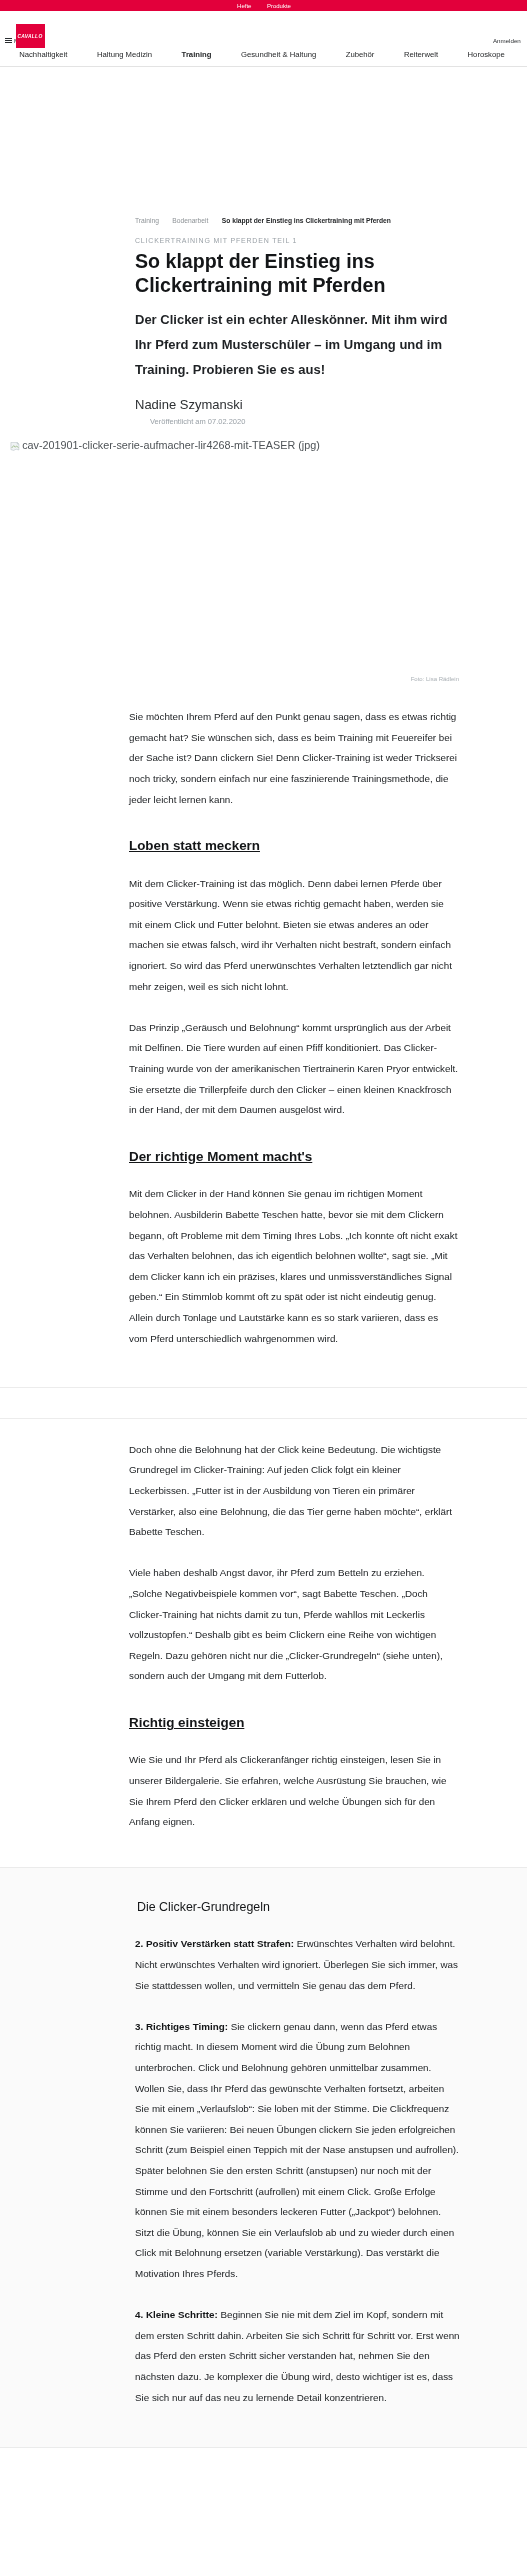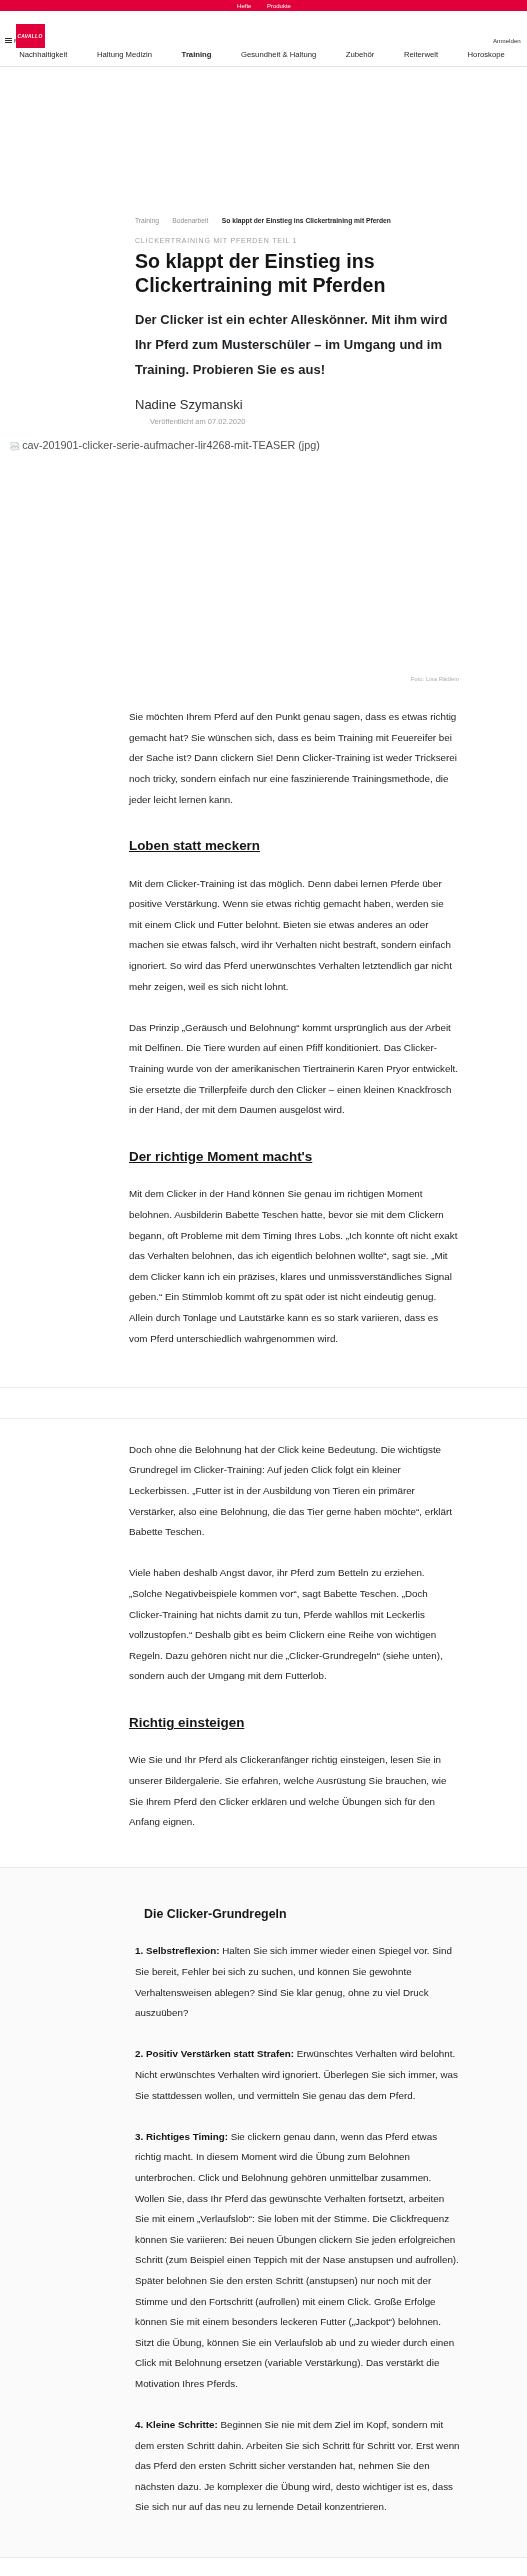--- a/index.html
+++ b/index.html
@@ -39,21 +39,21 @@
   .credit{margin-left:129px;width:330px;text-align:right;font-size:6px;color:#aab0b5;}
   
   .body-p{margin:20.6px 0 0 129px;width:330px;font-size:9.8px;line-height:20.6px;color:#212427;}
   .first-p{margin-top:25px;}
   h2.sub{margin:28px 0 0 129px;font-size:13.4px;font-weight:800;color:#141618;text-decoration:underline;}
   .embed-slot{margin-top:38px;width:528px;height:30px;border-top:0.5px solid #ececec;border-bottom:0.5px solid #ececec;background:#fff;}
   
   .rulebox{margin-top:34px;width:528px;background:#fafafa;border-top:0.5px solid #ebebeb;border-bottom:0.5px solid #ebebeb;
            padding:30px 0 29px;}
   .rulebox-inner{margin-left:135px;width:325px;}
-  .rulebox h3{margin:9px;font-size:12.4px;font-weight:700;color:#141618;}
+  .rulebox h3{margin:2px;font-size:12.4px;font-weight:400;color:#141618;}
   .rule{margin-top:20.6px;font-size:9.8px;line-height:20.6px;color:#212427;}
   .rule b{color:#141618;}
   svg{vertical-align:middle;}
 </style>
 </head>
 <body>
 
 <div class="topbar">
   <span>Hefte</span>
   <span>Produkte</span>
@@ -117,21 +117,20 @@
   <div class="embed-slot"></div>
 
   <p class="body-p">Doch ohne die Belohnung hat der Click keine Bedeutung. Die wichtigste Grundregel im Clicker-Training: Auf jeden Click folgt ein kleiner Leckerbissen. „Futter ist in der Ausbildung von Tieren ein primärer Verstärker, also eine Belohnung, die das Tier gerne haben möchte“, erklärt Babette Teschen.</p>
   <p class="body-p">Viele haben deshalb Angst davor, ihr Pferd zum Betteln zu erziehen. „Solche Negativbeispiele kommen vor“, sagt Babette Teschen. „Doch Clicker-Training hat nichts damit zu tun, Pferde wahllos mit Leckerlis vollzustopfen.“ Deshalb gibt es beim Clickern eine Reihe von wichtigen Regeln. Dazu gehören nicht nur die „Clicker-Grundregeln“ (siehe unten), sondern auch der Umgang mit dem Futterlob.</p>
   <h2 class="sub">Richtig einsteigen</h2>
   <p class="body-p">Wie Sie und Ihr Pferd als Clickeranfänger richtig einsteigen, lesen Sie in unserer Bildergalerie. Sie erfahren, welche Ausrüstung Sie brauchen, wie Sie Ihrem Pferd den Clicker erklären und welche Übungen sich für den Anfang eignen.</p>
 
   <div class="rulebox">
     <div class="rulebox-inner">
       <h3>Die Clicker-Grundregeln</h3>
-      <p class="rule"><b>1. Selbstreflexion:</b> <span>Halten Sie sich immer wieder einen Spiegel vor. Sind Sie bereit, Fehler bei sich zu suchen, und können Sie gewohnte Verhaltensweisen ablegen? Sind Sie klar genug, ohne zu viel Druck auszuüben?</span></p>
       <p class="rule"><b>2. Positiv Verstärken statt Strafen:</b> <span>Erwünschtes Verhalten wird belohnt. Nicht erwünschtes Verhalten wird ignoriert. Überlegen Sie sich immer, was Sie stattdessen wollen, und vermitteln Sie genau das dem Pferd.</span></p>
       <p class="rule"><b>3. Richtiges Timing:</b> <span>Sie clickern genau dann, wenn das Pferd etwas richtig macht. In diesem Moment wird die Übung zum Belohnen unterbrochen. Click und Belohnung gehören unmittelbar zusammen. Wollen Sie, dass Ihr Pferd das gewünschte Verhalten fortsetzt, arbeiten Sie mit einem „Verlaufslob“: Sie loben mit der Stimme. Die Clickfrequenz können Sie variieren: Bei neuen Übungen clickern Sie jeden erfolgreichen Schritt (zum Beispiel einen Teppich mit der Nase anstupsen und aufrollen). Später belohnen Sie den ersten Schritt (anstupsen) nur noch mit der Stimme und den Fortschritt (aufrollen) mit einem Click. Große Erfolge können Sie mit einem besonders leckeren Futter („Jackpot“) belohnen. Sitzt die Übung, können Sie ein Verlaufslob ab und zu wieder durch einen Click mit Belohnung ersetzen (variable Verstärkung). Das verstärkt die Motivation Ihres Pferds.</span></p>
       <p class="rule"><b>4. Kleine Schritte:</b> <span>Beginnen Sie nie mit dem Ziel im Kopf, sondern mit dem ersten Schritt dahin. Arbeiten Sie sich Schritt für Schritt vor. Erst wenn das Pferd den ersten Schritt sicher verstanden hat, nehmen Sie den nächsten dazu. Je komplexer die Übung wird, desto wichtiger ist es, dass Sie sich nur auf das neu zu lernende Detail konzentrieren.</span></p>
 
     </div>
   </div>
 
 </div>
 
 

